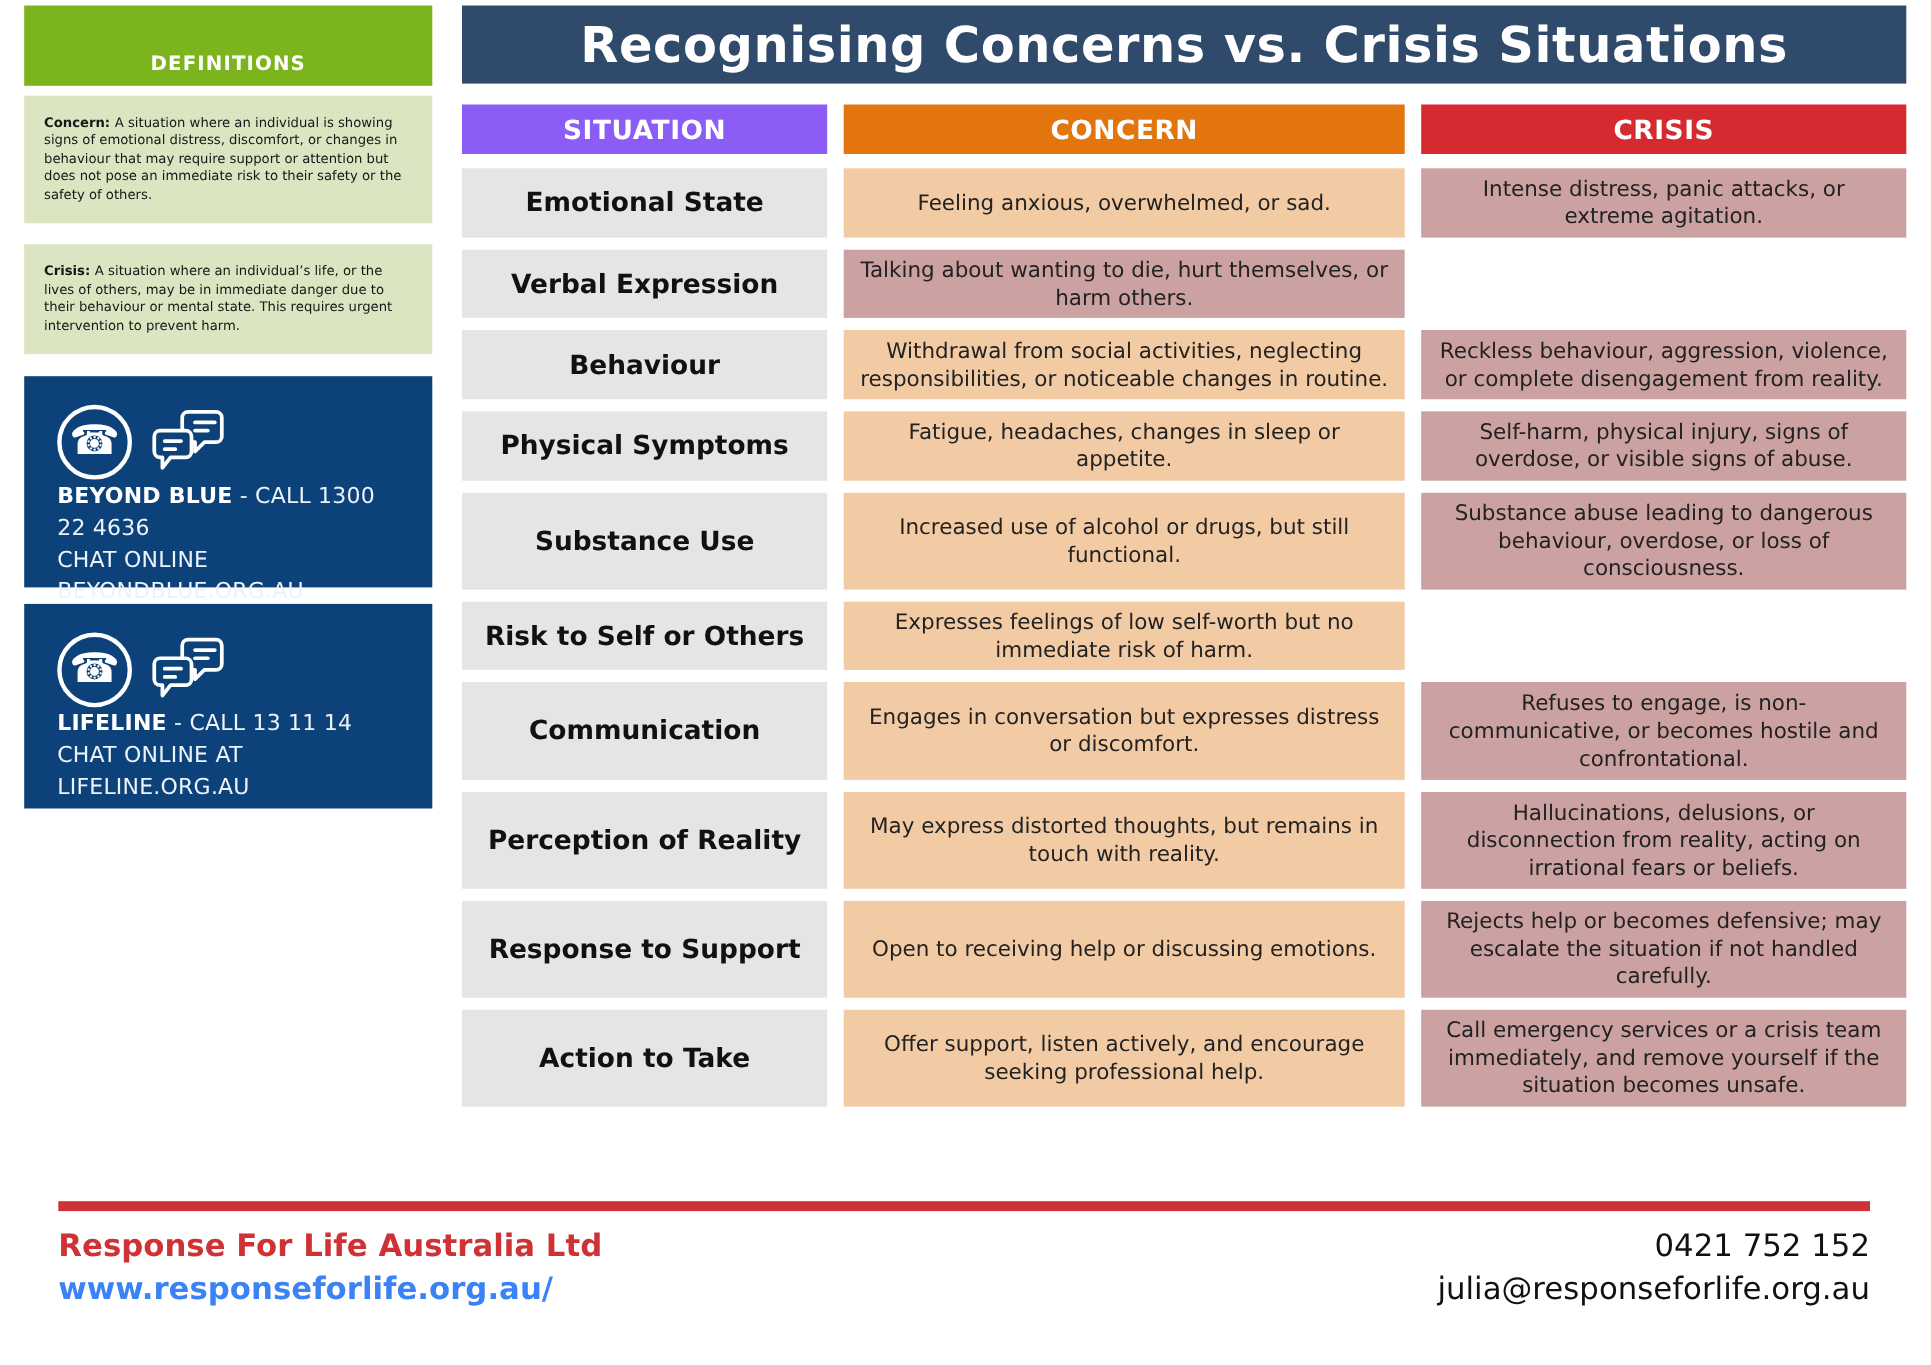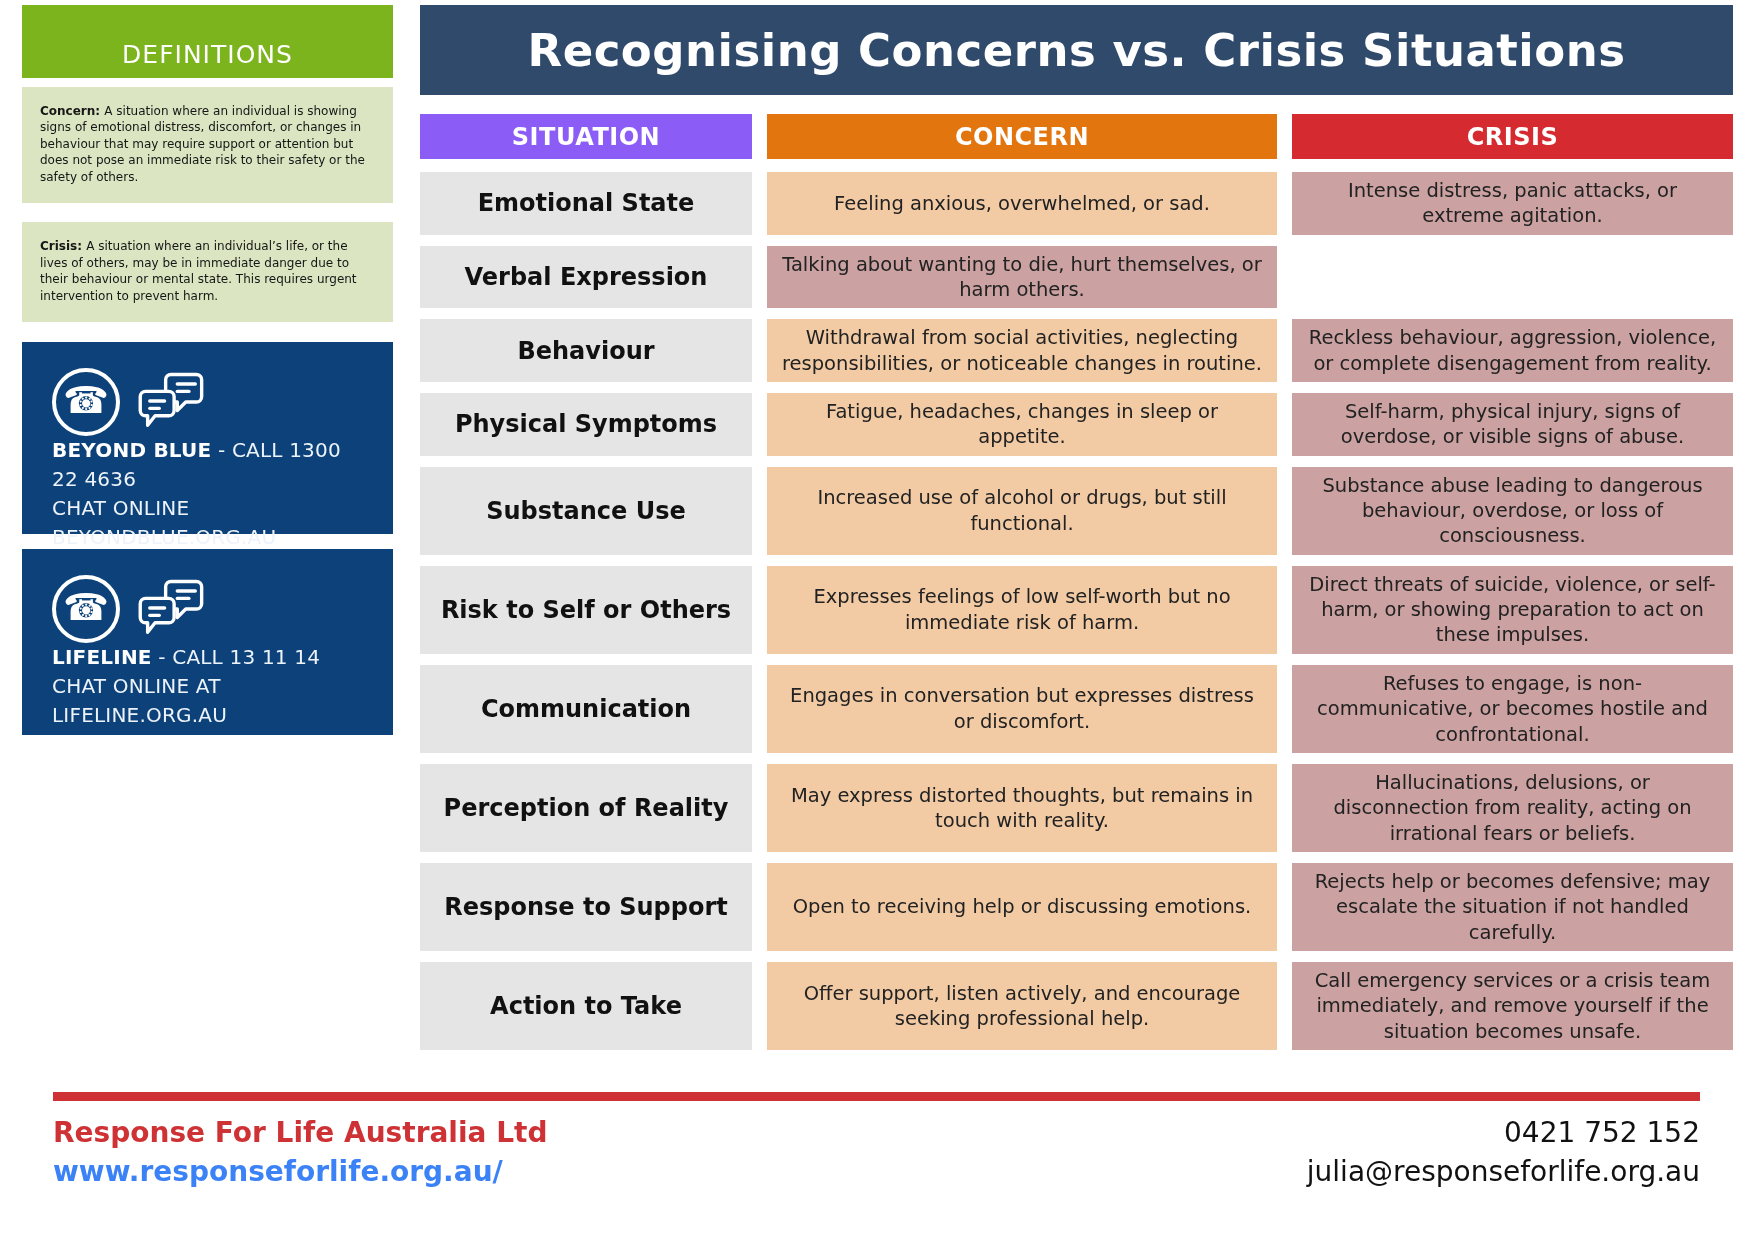--- a/index.html
+++ b/index.html
@@ -6,21 +6,21 @@
   .page{
     position:relative;width:1755px;height:1241px;background:#ffffff;overflow:hidden;
     font-family:"DejaVu Sans","Liberation Sans",sans-serif;color:#1a1a1a;
   }
   
   .sidebar{position:absolute;left:22px;top:5px;width:371px;display:flex;flex-direction:column;}
   .def-header{
     height:73px;background:#7BB41C;display:flex;align-items:flex-end;justify-content:center;
     padding-bottom:9px;box-sizing:border-box;
   }
-  .def-header span{color:#ffffff;font-weight:normal;font-size:25px;letter-spacing:1px;}
+  .def-header span{color:#ffffff;font-weight:bold;font-size:18px;letter-spacing:1px;}
   .def-box{
     background:#DBE5C2;margin-top:9px;padding:16px 18px 18px 18px;box-sizing:border-box;
     font-size:12px;line-height:1.37;color:#161616;
   }
   .def-box.second{margin-top:19px;}
   .def-term{font-weight:bold;}
   .def-term::after{content:" ";}
   .contact-box{
     background:#0C4279;margin-top:20px;height:192px;box-sizing:border-box;
     padding:26px 26px 16px 30px;display:flex;flex-direction:column;color:#EDF3FA;
@@ -30,21 +30,21 @@
   .phone-circle{
     width:60px;height:60px;border:4px solid #ffffff;border-radius:50%;
     display:flex;align-items:center;justify-content:center;flex:0 0 auto;
   }
   .phone-glyph{color:#ffffff;font-size:37px;line-height:1;transform:translateY(-1px);}
   .contact-text{margin-top:auto;font-size:20px;line-height:1.45;letter-spacing:0.2px;}
   .contact-text b{color:#ffffff;}
   
   .main{position:absolute;left:420px;top:5px;width:1313px;}
   .title-bar{
-    height:90px;background:#2F4A6B;display:flex;align-items:center;justify-content:center;
+    height:71px;background:#2F4A6B;display:flex;align-items:center;justify-content:center;
   }
   .title-bar span{color:#ffffff;font-weight:bold;font-size:45px;letter-spacing:0.5px;}
   .thead,.trow{display:grid;grid-template-columns:332px 510px 441px;column-gap:15px;}
   .thead{margin-top:19px;}
   .th{
     height:45px;display:flex;align-items:center;justify-content:center;
     color:#ffffff;font-weight:bold;font-size:24px;letter-spacing:0.5px;
   }
   .th-situation{background:#8b5cf6;}
   .th-concern{background:#E2750D;}
@@ -161,21 +161,20 @@
           <div class="cell cell-crisis">Self-harm, physical injury, signs of overdose, or visible signs of abuse.</div>
         </div>
         <div class="trow">
           <div class="cell cell-situation">Substance Use</div>
           <div class="cell cell-concern">Increased use of alcohol or drugs, but still functional.</div>
           <div class="cell cell-crisis">Substance abuse leading to dangerous behaviour, overdose, or loss of consciousness.</div>
         </div>
         <div class="trow">
           <div class="cell cell-situation">Risk to Self or Others</div>
           <div class="cell cell-concern">Expresses feelings of low self-worth but no immediate risk of harm.</div>
-          <div class="cell cell-crisis">Direct threats of suicide, violence, or self-harm, or showing preparation to act on these impulses.</div>
         </div>
         <div class="trow">
           <div class="cell cell-situation">Communication</div>
           <div class="cell cell-concern">Engages in conversation but expresses distress or discomfort.</div>
           <div class="cell cell-crisis">Refuses to engage, is non-communicative, or becomes hostile and confrontational.</div>
         </div>
         <div class="trow">
           <div class="cell cell-situation">Perception of Reality</div>
           <div class="cell cell-concern">May express distorted thoughts, but remains in touch with reality.</div>
           <div class="cell cell-crisis">Hallucinations, delusions, or disconnection from reality, acting on irrational fears or beliefs.</div>

